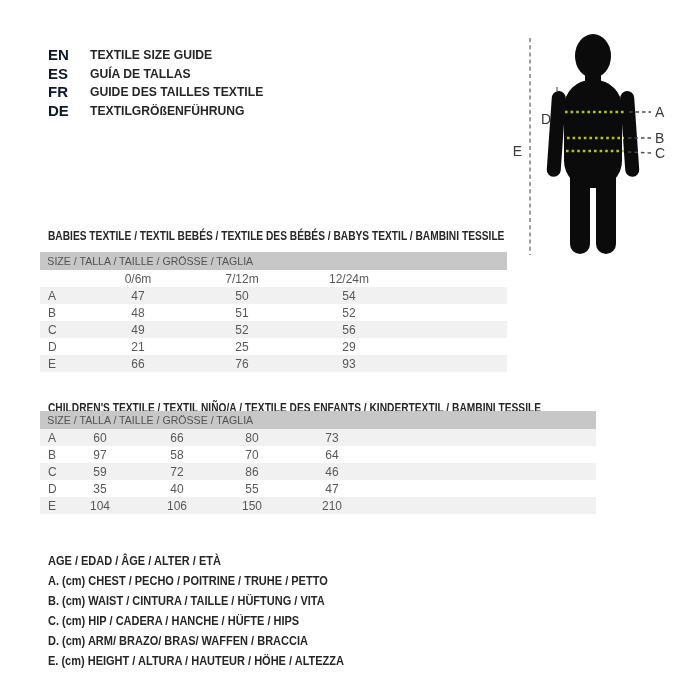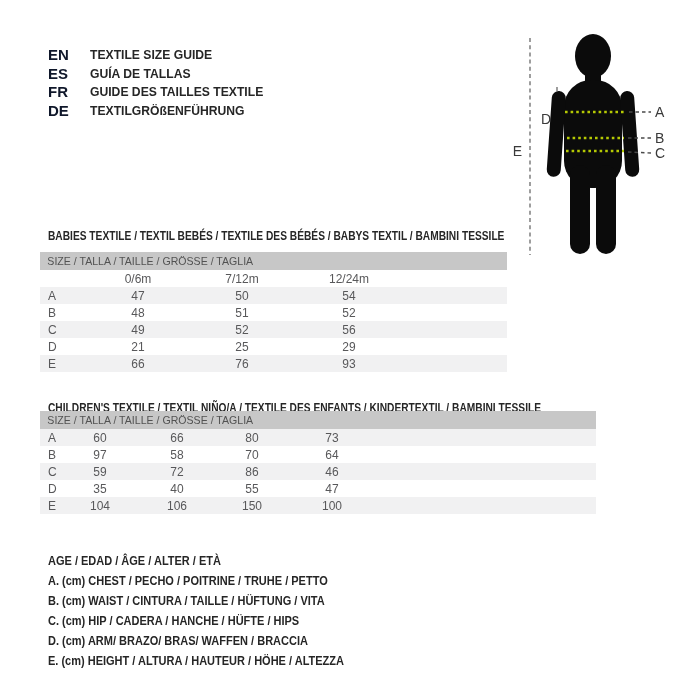--- a/index.html
+++ b/index.html
@@ -189,21 +189,21 @@
       <span>40</span>
       <span>55</span>
       <span>47</span>
       <span></span>
     </div>
     <div class="trow c-grid stripe">
       <span>E</span>
       <span>104</span>
       <span>106</span>
       <span>150</span>
-      <span>100</span>
+      <span>210</span>
       <span></span>
     </div>
   </div>
 
   <section class="legend">
     <div class="legend-line">AGE / EDAD / ÂGE / ALTER / ETÀ</div>
     <div class="legend-line">A. (cm) CHEST / PECHO / POITRINE / TRUHE / PETTO</div>
     <div class="legend-line">B. (cm) WAIST / CINTURA / TAILLE / HÜFTUNG / VITA</div>
     <div class="legend-line">C. (cm) HIP / CADERA / HANCHE / HÜFTE / HIPS</div>
     <div class="legend-line">D. (cm) ARM/ BRAZO/ BRAS/ WAFFEN / BRACCIA</div>

